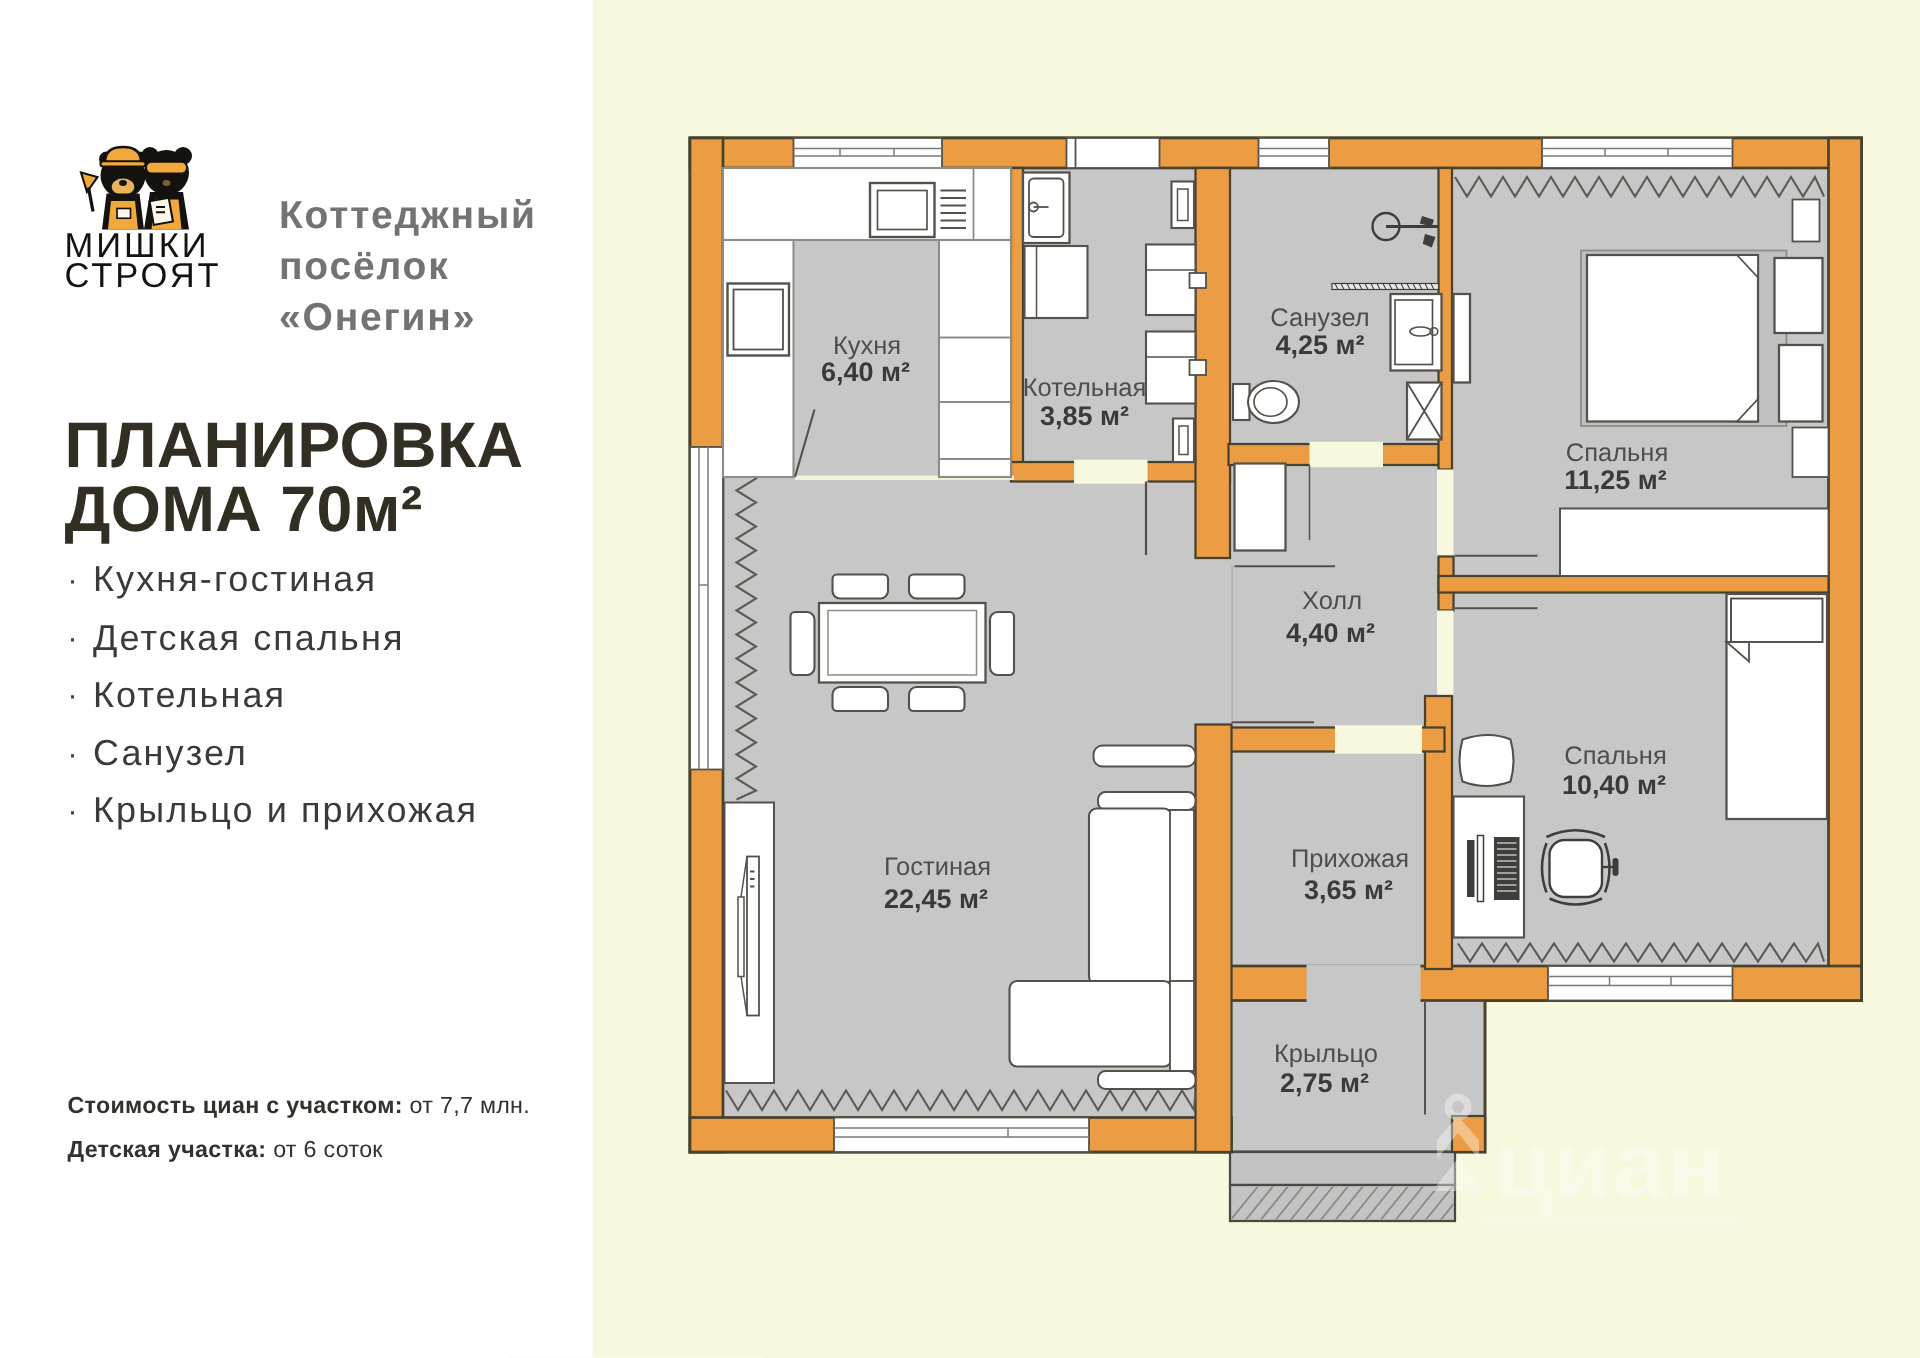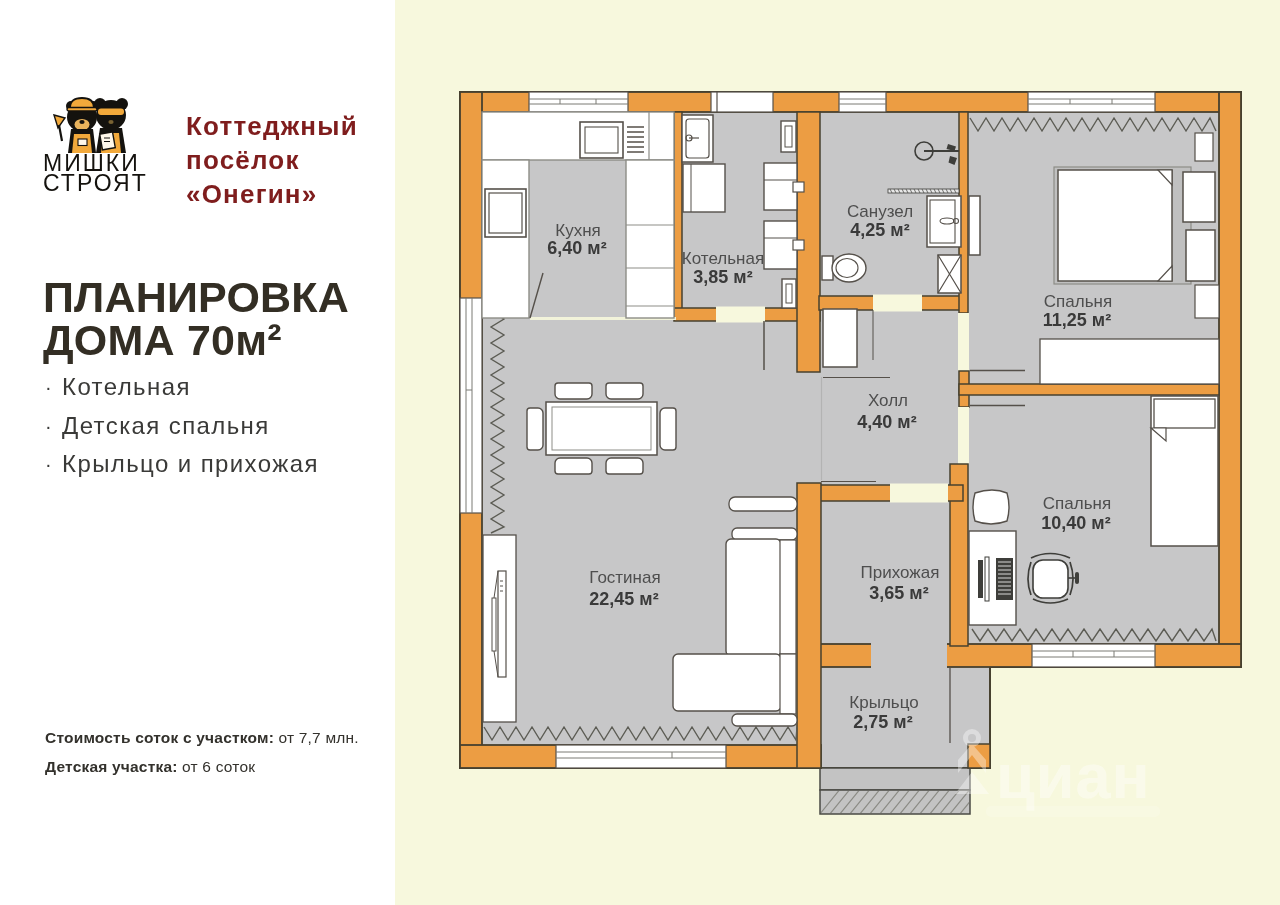--- a/index.html
+++ b/index.html
@@ -1,21 +1,21 @@
 <!DOCTYPE html>
 <html><head>
 <meta charset="utf-8">
 <style>
   html,body{margin:0;padding:0;}
   body{width:1280px;height:905px;overflow:hidden;background:#ffffff;font-family:"Liberation Sans",sans-serif;position:relative;}
   .yellow{position:absolute;left:395px;top:0;width:885px;height:905px;background:#f7f8dd;}
   .panel{position:absolute;left:0;top:0;width:395px;height:905px;background:#ffffff;}
   .lg{position:absolute;left:43px;top:96px;width:110px;height:100px;}
   .lgname{position:absolute;left:43px;top:153px;font-weight:normal;color:#14120e;font-size:23px;letter-spacing:2px;line-height:20px;}
-  .cott{position:absolute;left:186px;top:109px;font-weight:bold;color:#7f1d1d;font-size:26px;line-height:34px;letter-spacing:1.2px;}
+  .cott{position:absolute;left:186px;top:126px;font-weight:bold;color:#737373;font-size:26px;line-height:34px;letter-spacing:1.2px;}
   .title{position:absolute;left:43px;top:276px;font-weight:bold;color:#332e24;font-size:43px;line-height:43px;letter-spacing:0.2px;}
   .feats{position:absolute;left:45px;top:373px;color:#3a3a38;font-size:24px;letter-spacing:1.4px;}
   .feats div{height:38.6px;}
   .feats span{display:inline-block;width:17px;color:#3a3a38;font-size:20px;vertical-align:1px;}
   .binfo{position:absolute;left:45px;top:727px;color:#33312c;font-size:15.5px;line-height:21px;letter-spacing:0.2px;}
   .binfo b{letter-spacing:0.2px;}
   .row2{margin-top:8px;}
   svg{position:absolute;left:0;top:0;}
   svg text{font-family:"Liberation Sans",sans-serif;}
   .rn{fill:#4e4e4e;font-size:17px;}
@@ -61,27 +61,29 @@
 <path d="M61,42 h6 M61,45.5 h6" stroke="#14120e" stroke-width="1.2"></path>
 </svg>
 
 <div class="lgname">МИШКИ<br>СТРОЯТ</div>
 
 <div class="cott">Коттеджный<br>посёлок<br>«Онегин»</div>
 
 <div class="title">ПЛАНИРОВКА<br>ДОМА 70м²</div>
 
 <div class="feats">
+<div><span>·</span>Кухня-гостиная</div>
+<div><span>·</span>Детская спальня</div>
 <div><span>·</span>Котельная</div>
-<div><span>·</span>Детская спальня</div>
+<div><span>·</span>Санузел</div>
 <div><span>·</span>Крыльцо и прихожая</div>
 </div>
 
 <div class="binfo">
-<div><b>Стоимость соток с участком:</b> от 7,7 млн.</div>
+<div><b>Стоимость циан с участком:</b> от 7,7 млн.</div>
 <div class="row2"><b>Детская участка:</b> от 6 соток</div>
 </div>
 <svg width="1280" height="905" viewBox="0 0 1280 905">
 
 <path d="M460,92 H1241 V667 H990 V768 H460 Z" fill="#c7c7c8" stroke="#47412f" stroke-width="2"></path>
 
 <rect x="820" y="768" width="150" height="22" fill="#c3c3c3" stroke="#4a4a44" stroke-width="1.5"></rect>
 
 <rect x="820" y="790" width="150" height="24" fill="#c3c3c3" stroke="#4a4a44" stroke-width="1.5"></rect>
 <g clip-path="url(#stepclip)">

